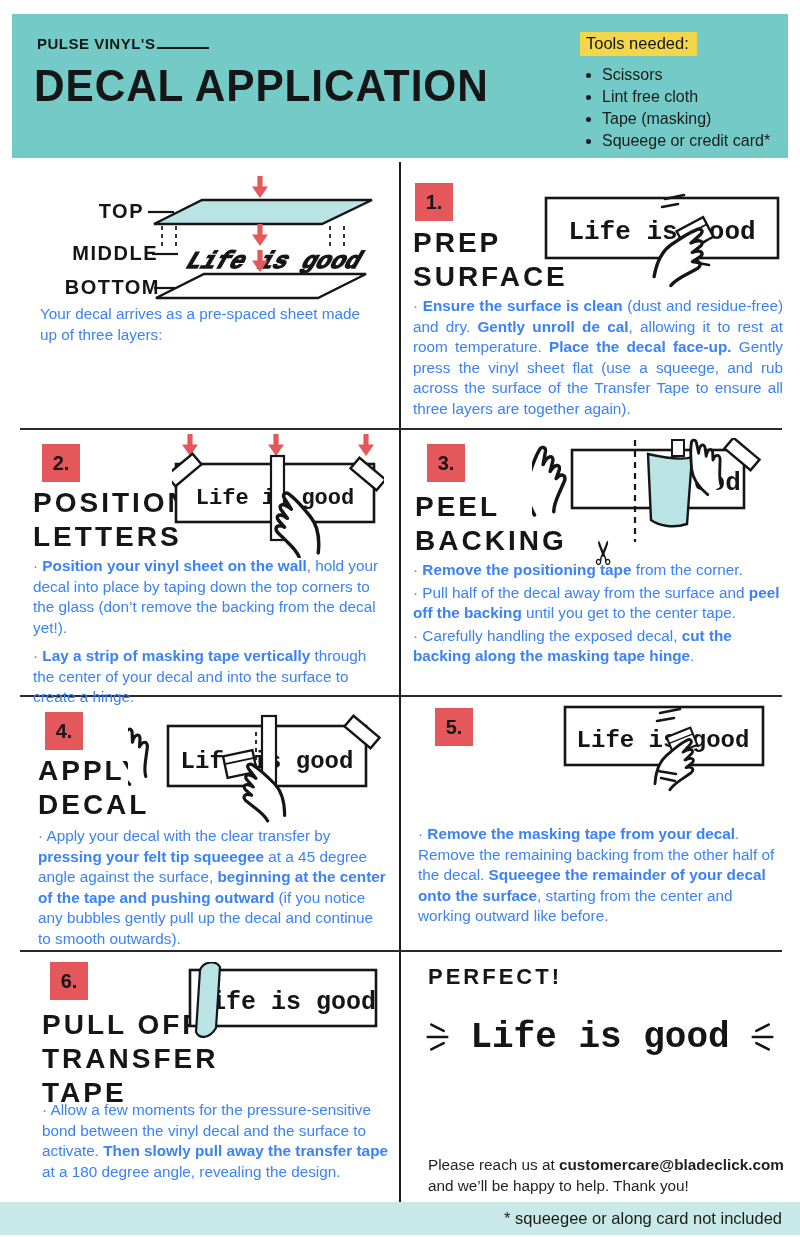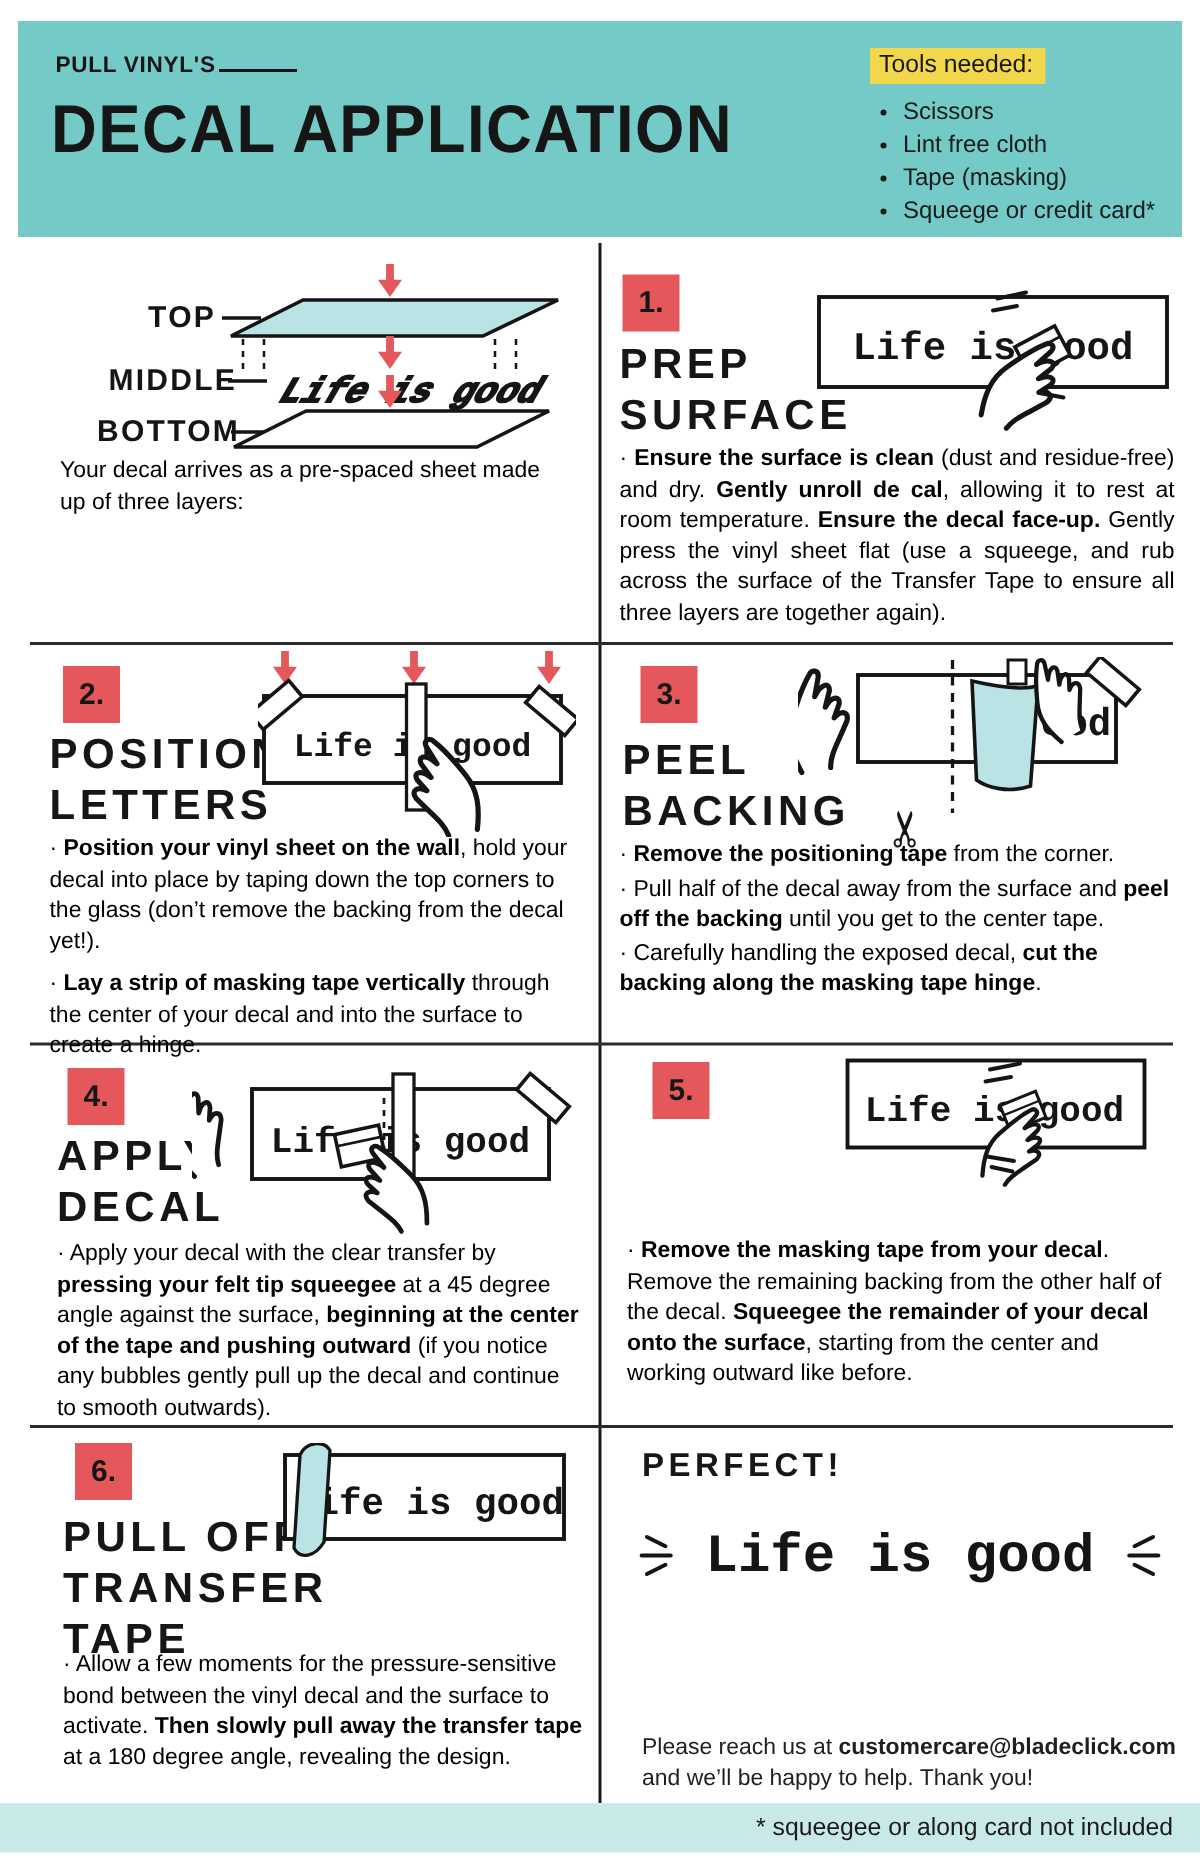--- a/index.html
+++ b/index.html
@@ -17,21 +17,21 @@
   .tools ul{margin:8px 0 0 0;padding:0 0 0 22px;font-size:16px;line-height:21px;color:#1b1b1b;}
   .tools li{margin:0 0 1px 0;}
   
   .vline{position:absolute;left:399px;top:162px;width:2px;height:1040px;background:#1c1c1c;}
   .hline{position:absolute;left:20px;width:762px;height:2px;background:#2a2a2a;}
   
   .badge{position:absolute;width:38px;height:38px;background:#e4585c;display:flex;align-items:center;justify-content:center;
          font-size:20px;font-weight:bold;color:#161616;}
   .step-title{position:absolute;margin:0;font-size:28px;font-weight:bold;letter-spacing:3px;line-height:1.22;
               color:#161616;white-space:pre-line;}
-  .body{position:absolute;font-size:15.3px;line-height:20.5px;color:#000000;}
+  .body{position:absolute;font-size:15.3px;line-height:20.5px;color:#3b82f6;}
   .body p{margin:0 0 8px 0;}
   .body.just p{text-align:justify;}
   .ill{position:absolute;}
   .ill text{font-family:"Liberation Mono",monospace;font-weight:bold;fill:#151515;}
   .lbl{font-family:"Liberation Sans",sans-serif !important;font-weight:bold;font-size:20px;letter-spacing:1.5px;}
   .dash{stroke:#151515;stroke-width:2.6;stroke-linecap:round;}
   
   .perfect-title{position:absolute;left:428px;top:964px;margin:0;font-size:22px;font-weight:bold;letter-spacing:3px;color:#161616;text-align:center;}
   .perfect-decal{position:absolute;left:408px;top:1006px;width:384px;height:62px;display:flex;align-items:center;justify-content:center;gap:14px;}
   .perfect-decal .big{font-family:"Liberation Mono",monospace;font-weight:bold;font-size:36px;color:#151515;white-space:nowrap;}
@@ -58,21 +58,21 @@
           <rect x="-17" y="-7" width="34" height="14" fill="#ffffff" stroke="#151515" stroke-width="2.4"></rect>
         </g>
       <g id="card">
         <rect x="-15" y="-11" width="30" height="22" fill="#ffffff" stroke="#151515" stroke-width="2.4"></rect>
         <line x1="-15" y1="-3" x2="15" y2="-3" stroke="#151515" stroke-width="1.8"></line>
       </g>
     </defs>
   </svg>
 
   <header class="hdr">
-    <div class="brand"><span>PULL VINYL'S</span><span class="brand-line"></span></div>
+    <div class="brand"><span>PULSE VINYL'S</span><span class="brand-line"></span></div>
     <h1 class="title">DECAL APPLICATION</h1>
     <div class="tools">
       <div class="tools-label hl">Tools needed:</div>
       <ul>
         <li>Scissors</li>
         <li>Lint free cloth</li>
         <li>Tape (masking)</li>
         <li>Squeege or credit card*</li>
       </ul>
     </div>
@@ -115,21 +115,21 @@
   <svg class="ill" style="left:543px;top:190px" width="240" height="100" viewBox="0 0 240 100">
     <rect x="3" y="8" width="232" height="60" fill="#ffffff" stroke="#151515" stroke-width="2.6"></rect>
     <text x="119" y="49" text-anchor="middle" font-size="26">Life is good</text>
     <line class="dash" x1="122" y1="9" x2="141" y2="5"></line>
     <line class="dash" x1="119" y1="17" x2="135" y2="14"></line>
     <use href="#card" transform="translate(152,44) rotate(-28)"></use>
     <use href="#hand" transform="translate(126,92) rotate(28) scale(1.12) translate(-20,-60)"></use>
     <line class="dash" x1="150" y1="72" x2="166" y2="75"></line>
   </svg>
   <div class="body just" style="left:413px;top:296px;width:370px">
-    <p><span>· </span><b>Ensure the surface is clean</b><span> (dust and residue-free) and dry. </span><b>Gently unroll de cal</b><span>, allowing it to rest at room temperature. </span><b>Ensure the decal face-up.</b><span> Gently press the vinyl sheet flat (use a squeege, and rub across the surface of the Transfer Tape to ensure all three layers are together again).</span></p>
+    <p><span>· </span><b>Ensure the surface is clean</b><span> (dust and residue-free) and dry. </span><b>Gently unroll de cal</b><span>, allowing it to rest at room temperature. </span><b>Place the decal face-up.</b><span> Gently press the vinyl sheet flat (use a squeege, and rub across the surface of the Transfer Tape to ensure all three layers are together again).</span></p>
   </div>
 
   <div class="badge" style="left:42px;top:444px">
       <span>2.</span>
     </div>
   <h2 class="step-title" style="left:33px;top:486px;width:200px">POSITION
 LETTERS</h2>
   <svg class="ill" style="left:172px;top:432px" width="212" height="126" viewBox="0 0 212 126">
     <use href="#redarrow" transform="translate(18,2)"></use>
     <use href="#redarrow" transform="translate(104,2)"></use>

